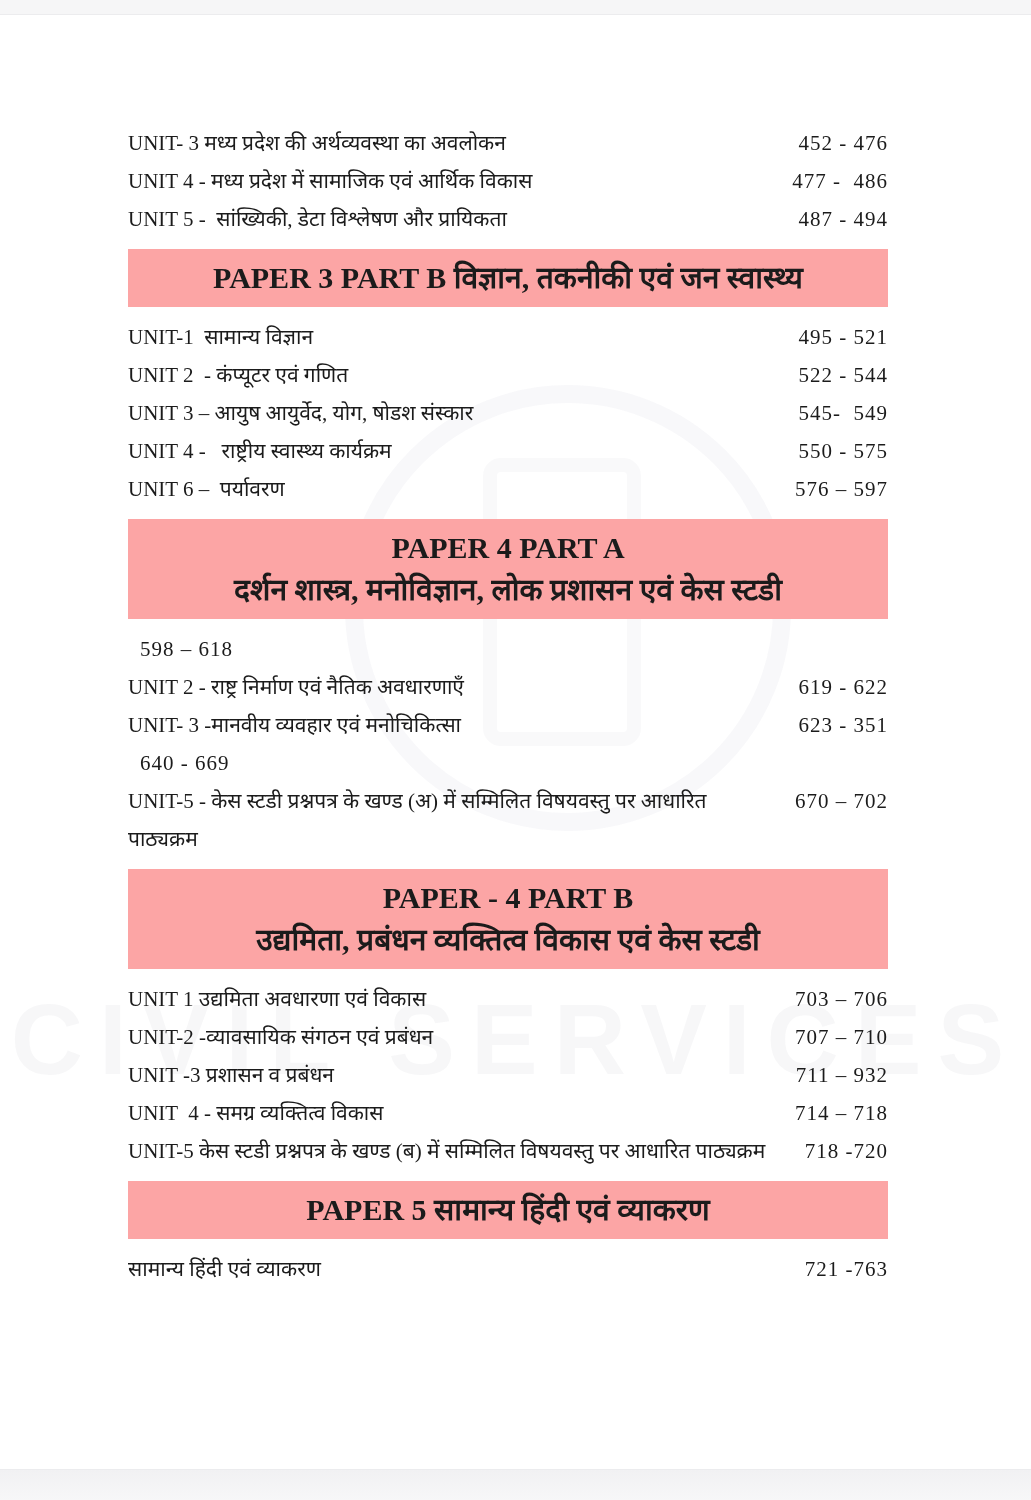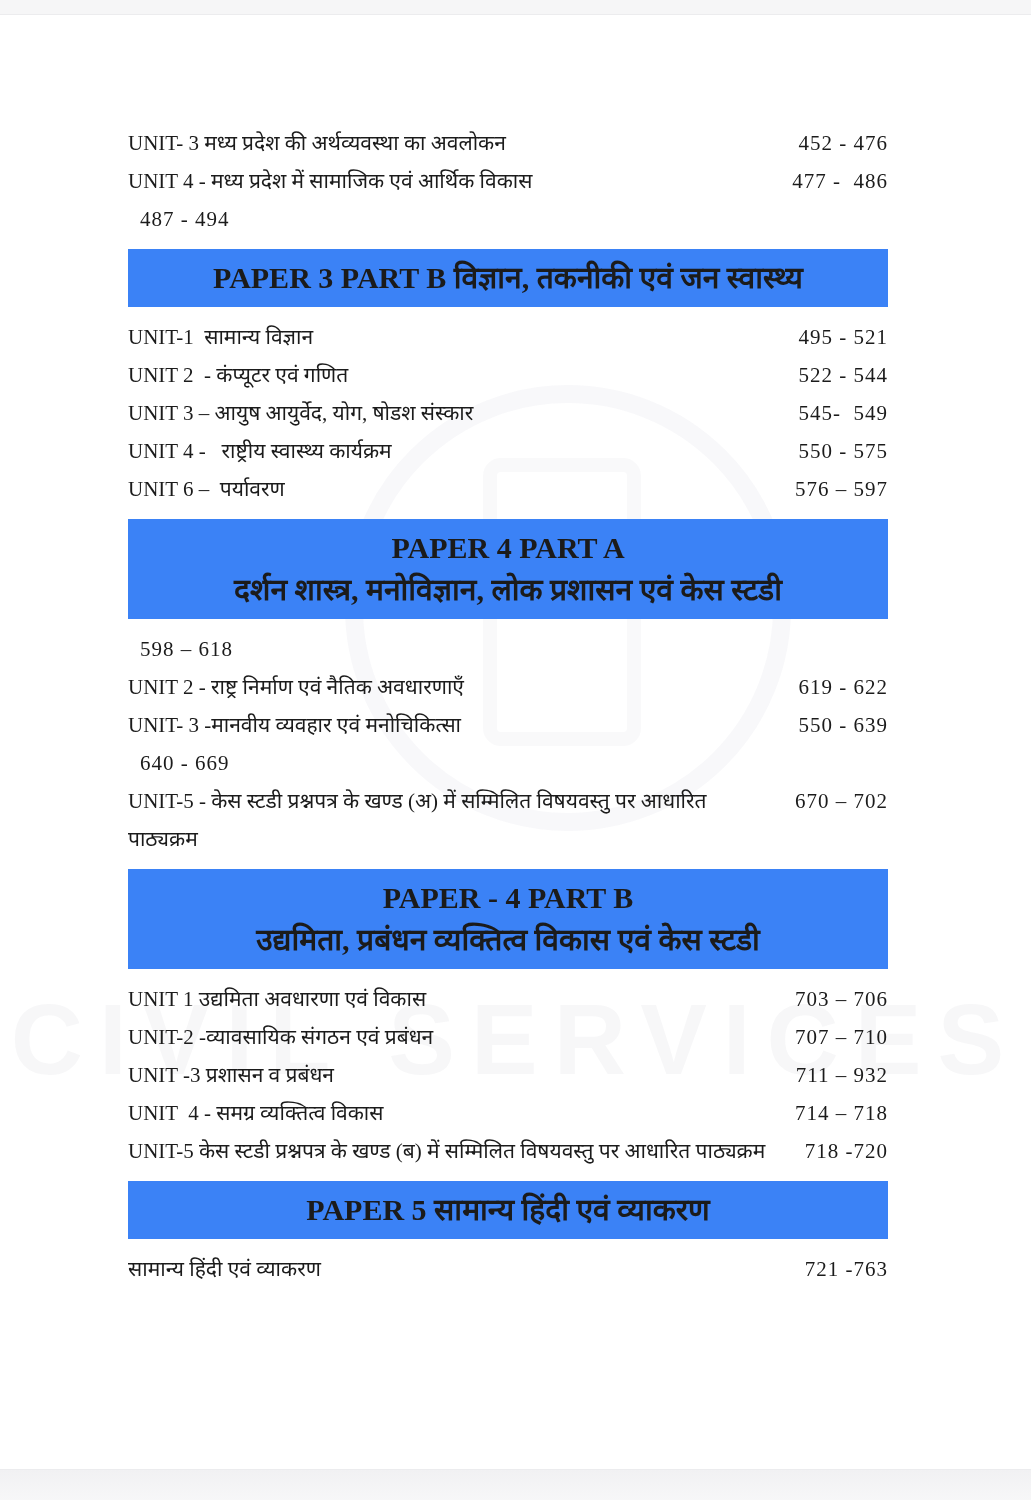--- a/index.html
+++ b/index.html
@@ -59,21 +59,21 @@
   .toc-row .title {
     white-space: pre-wrap;
     max-width: 650px;
   }
   .toc-row .pages {
     white-space: pre;
     margin-left: 12px;
     letter-spacing: 1px;
   }
   .sec-header {
-    background: #3b82f6;
+    background: #fca5a5;
     text-align: center;
     font-weight: bold;
     font-size: 30px;
     line-height: 42px;
     padding: 8px 12px;
     margin: 11px 0 11px;
   }
   .sec-header .hline { display: block; }
 </style>
 </head>
@@ -93,20 +93,21 @@
     <section>
       <div class="toc-row">
         <span class="title">UNIT- 3 मध्य प्रदेश की अर्थव्यवस्था का अवलोकन</span>
         <span class="pages">452 - 476</span>
       </div>
       <div class="toc-row">
         <span class="title">UNIT 4 - मध्य प्रदेश में सामाजिक एवं आर्थिक विकास</span>
         <span class="pages">477 -  486</span>
       </div>
       <div class="toc-row">
+        <span class="title">UNIT 5 -  सांख्यिकी, डेटा विश्लेषण और प्रायिकता</span>
         <span class="pages">487 - 494</span>
       </div>
     </section>
 
     <section>
       <div class="sec-header">
         <span class="hline">PAPER 3 PART B विज्ञान, तकनीकी एवं जन स्वास्थ्य</span>
       </div>
       <div class="toc-row">
         <span class="title">UNIT-1  सामान्य विज्ञान</span>
@@ -137,21 +138,21 @@
       </div>
       <div class="toc-row">
         <span class="pages">598 – 618</span>
       </div>
       <div class="toc-row">
         <span class="title">UNIT 2 - राष्ट्र निर्माण एवं नैतिक अवधारणाएँ</span>
         <span class="pages">619 - 622</span>
       </div>
       <div class="toc-row">
         <span class="title">UNIT- 3 -मानवीय व्यवहार एवं मनोचिकित्सा</span>
-        <span class="pages">550 - 639</span>
+        <span class="pages">623 - 351</span>
       </div>
       <div class="toc-row">
         <span class="pages">640 - 669</span>
       </div>
       <div class="toc-row">
         <span class="title">UNIT-5 - केस स्टडी प्रश्नपत्र के खण्ड (अ) में सम्मिलित विषयवस्तु पर आधारित पाठ्यक्रम</span>
         <span class="pages">670 – 702</span>
       </div>
     </section>
 

